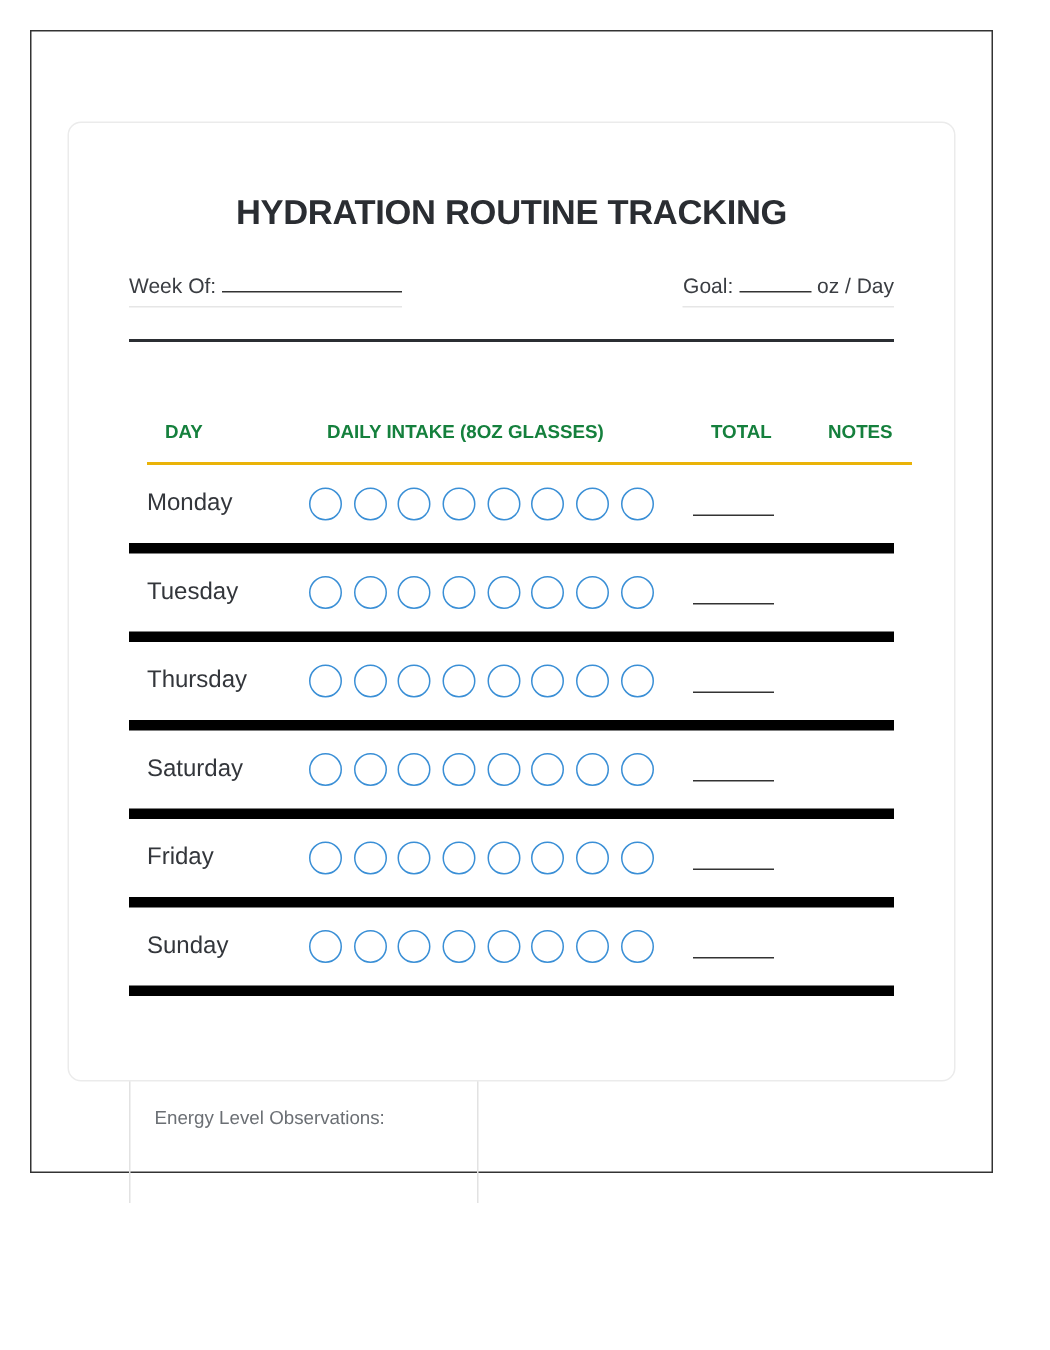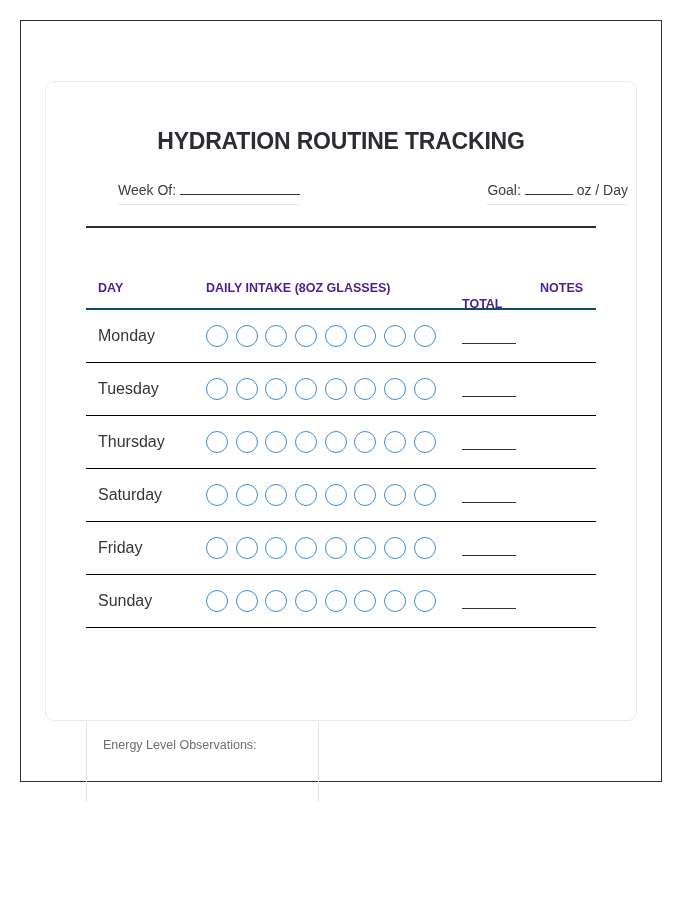--- a/index.html
+++ b/index.html
@@ -67,21 +67,20 @@
     }
     .meta-row {
       position: absolute;
       left: 40px;
       width: 510px;
       top: 100px;
       display: flex;
       justify-content: space-between;
       font-size: 14px;
       color: #3a3d42;
-      margin-left: 32px;
     }
     .meta-field {
       padding-bottom: 6px;
       border-bottom: 1px solid #e6e6e6;
     }
     .blank-line {
       display: inline-block;
       border-bottom: 1px solid #333;
       height: 12px;
       vertical-align: baseline;
@@ -89,43 +88,43 @@
     .meta-divider {
       position: absolute;
       left: 40px;
       width: 510px;
       top: 144px;
       height: 2px;
       background: #2b2e33;
     }
     .table-head {
       position: absolute;
-      left: 40px;
+      left: 52px;
       width: 510px;
       top: 190px;
       height: 36px;
-      border-bottom: 2px solid #0c4a6e;
+      border-bottom: 2px solid #eab308;
       font-size: 12.5px;
       font-weight: bold;
-      color: #4c1d95;
+      color: #15803d;
     }
     .th {
       position: absolute;
       top: 9px;
     }
     .rows {
       position: absolute;
       left: 40px;
       width: 510px;
       top: 228px;
     }
     .row {
       position: relative;
       height: 52px;
-      border-bottom: 1px solid #000000;
+      border-bottom: 7px solid #000000;
     }
     .day-label {
       position: absolute;
       left: 12px;
       top: 17px;
       font-size: 16px;
       color: #33363b;
     }
     .glasses {
       position: absolute;
@@ -182,21 +181,21 @@
       <span class="blank-line" style="width:48px;"></span>
       <span>oz / Day</span>
     </div>
   </div>
 
   <div class="meta-divider"></div>
 
   <div class="table-head">
     <span class="th" style="left:12px;">DAY</span>
     <span class="th" style="left:120px;">DAILY INTAKE (8OZ GLASSES)</span>
-    <span class="th" style="left:376px;margin-top:16px;">TOTAL</span>
+    <span class="th" style="left:376px;">TOTAL</span>
     <span class="th" style="left:454px;">NOTES</span>
   </div>
 
   <div class="rows" id="rows">
       <div class="row">
         <span class="day-label">Monday</span>
         <div class="glasses">
           <span class="glass" style="border-color: rgb(58, 143, 214);"></span>
           <span class="glass" style="border-color: rgb(58, 143, 214);"></span>
           <span class="glass" style="border-color: rgb(58, 143, 214);"></span>

